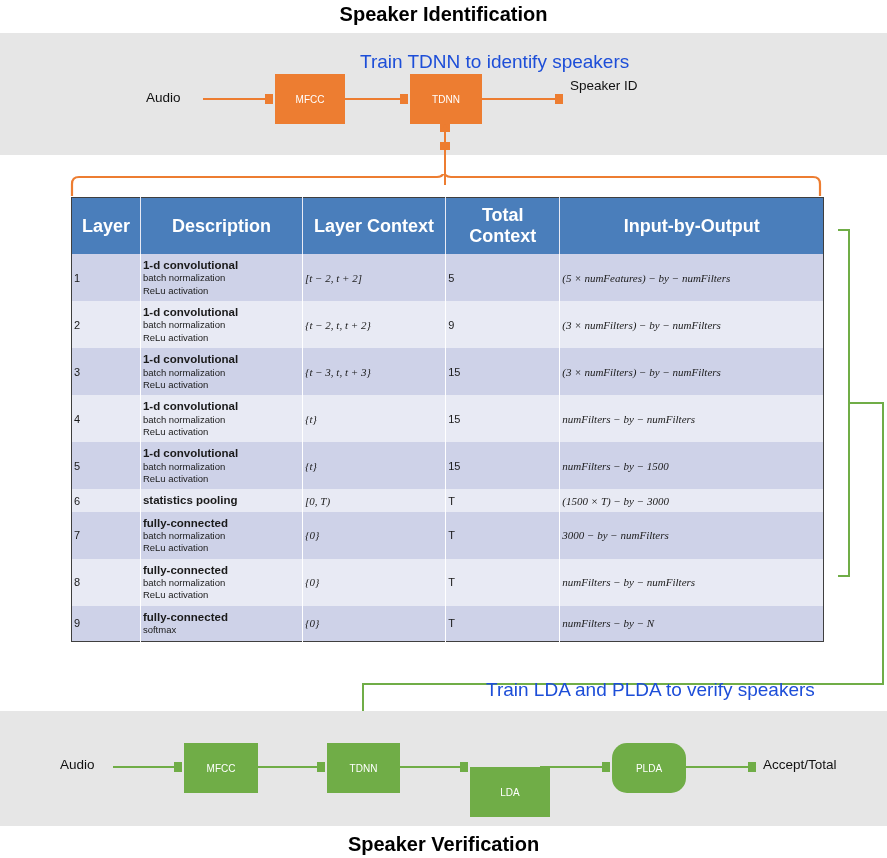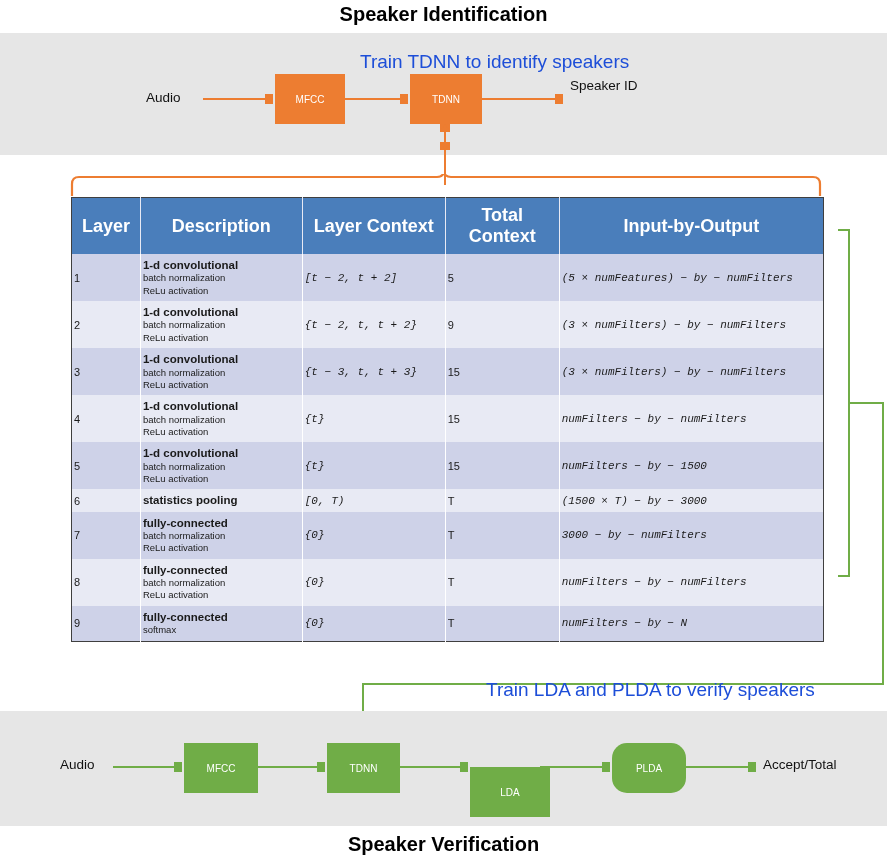--- a/index.html
+++ b/index.html
@@ -65,21 +65,21 @@
   #layer-table td:last-child{border-right:none;}
   #layer-table tr.odd td{background:#ced2e8;}
   #layer-table tr.even td{background:#e8eaf4;}
   .c-layer{width:65px;}
   .c-desc{width:161px;}
   .c-lctx{width:143px;}
   .c-tctx{width:112px;}
   .c-io{width:272px;}
   .desc-main{font-weight:bold;font-size:11.5px;line-height:1.25;}
   .desc-sub{font-size:9.5px;line-height:1.3;}
-  .math{font-family:Liberation Mono, monospace;font-style:italic;font-size:12.5px;}
+  .math{font-family:Liberation Serif, serif;font-style:italic;font-size:12.5px;}
   .num{font-family:"Liberation Sans", sans-serif;font-size:12px;}
 </style>
 </head>
 <body>
 
 <div id="band-top" class="band"></div>
 
 <div id="title-top" class="title">Speaker Identification</div>
 
 <div id="caption-top" class="caption">Train TDNN to identify speakers</div>

